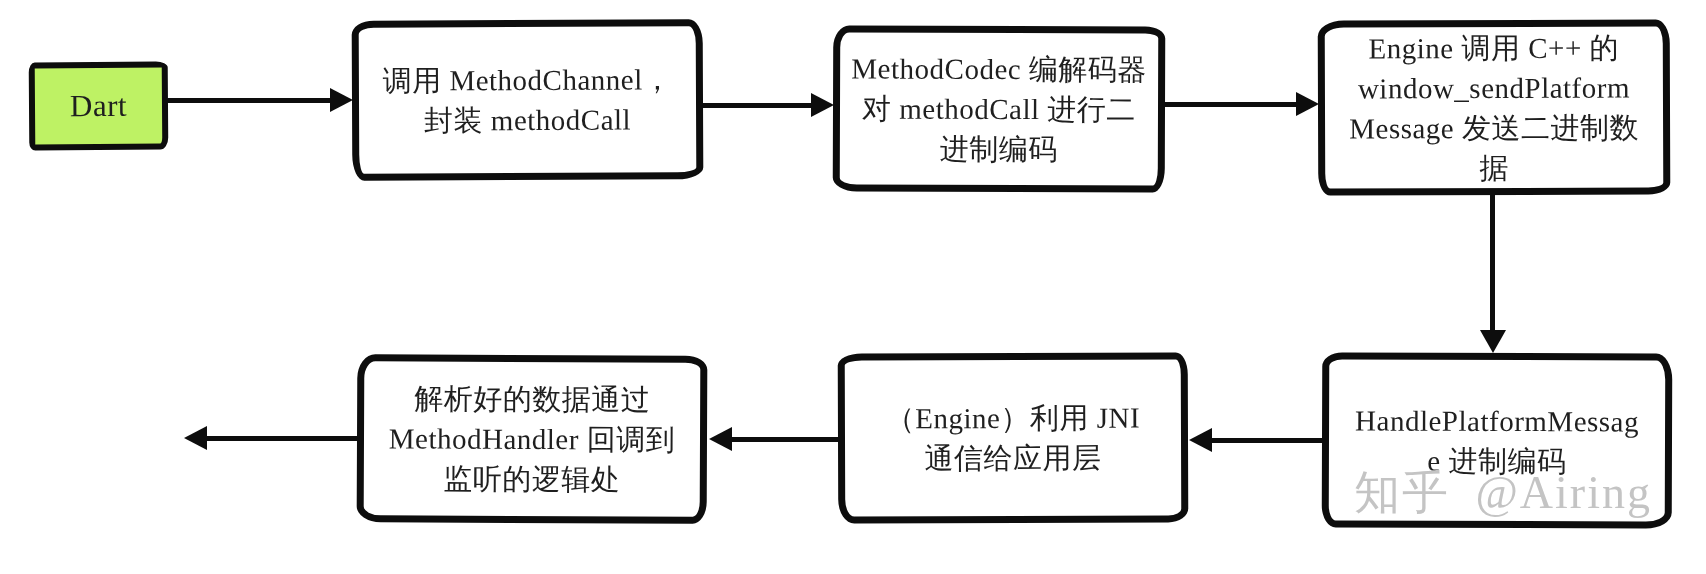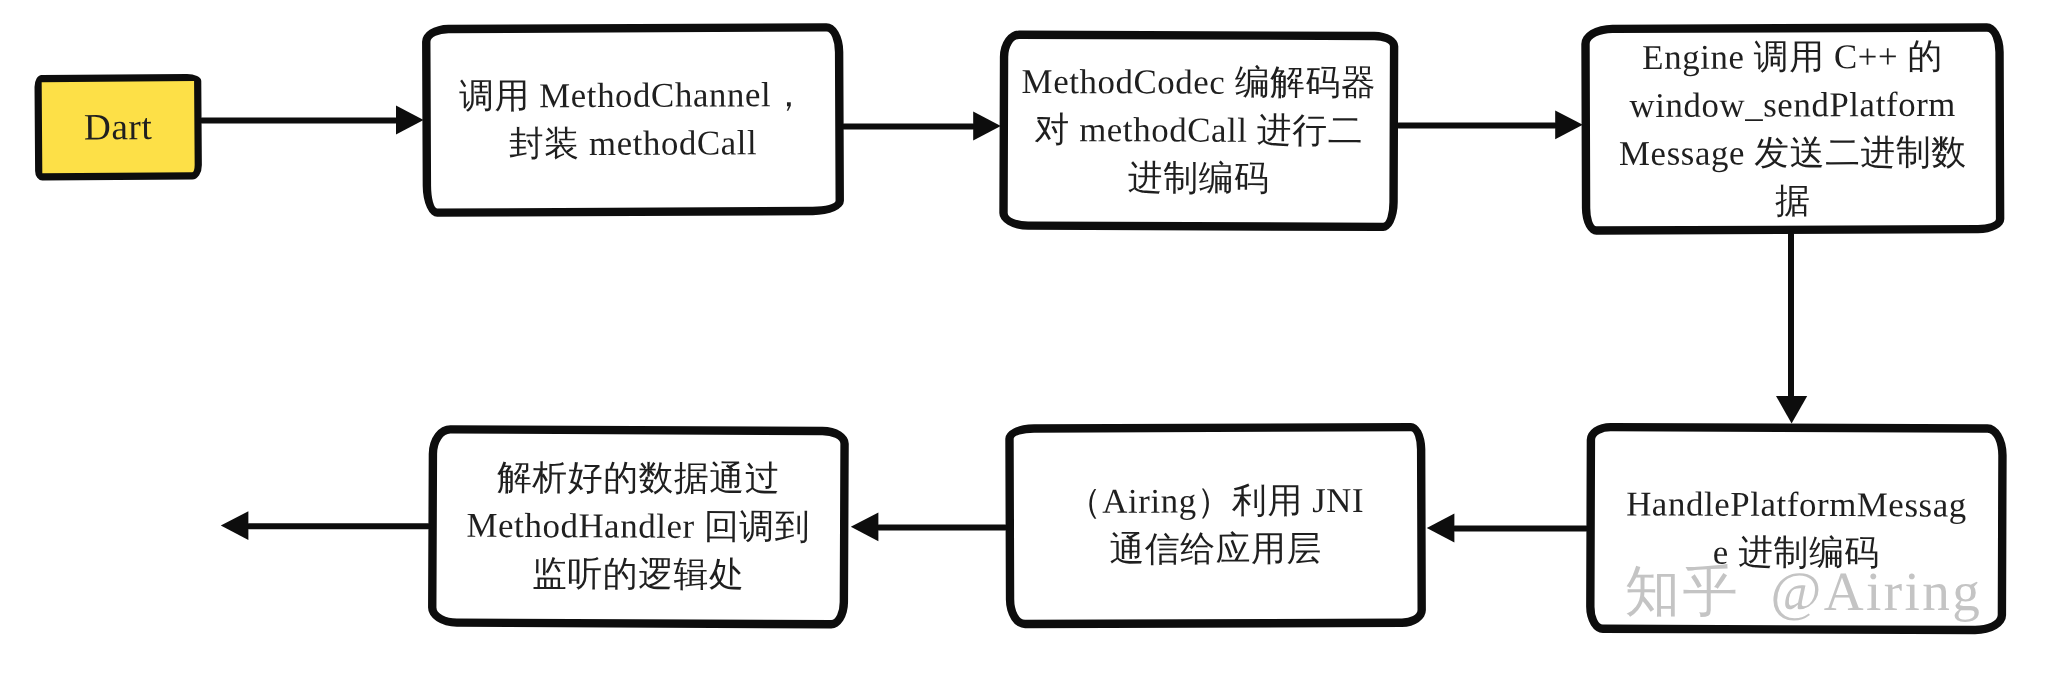--- a/index.html
+++ b/index.html
@@ -25,21 +25,21 @@
     text-align: center;
     background: #ffffff;
   }
   .node-text {
     white-space: pre-line;
     font-size: 29px;
     line-height: 40px;
     letter-spacing: 0.5px;
   }
   .endpoint {
-    background: #fde047;
+    background: #bef264;
     border: 6px solid #0d0d0d;
   }
   .endpoint .node-text {
     font-size: 31px;
   }
   .step {
     border: 7px solid #0d0d0d;
   }
   
   #n-dart     { left: 29px;  top: 62px;  width: 139px; height: 88px;
@@ -128,21 +128,21 @@
 Message 发送二进制数
 据</span>
   </div>
 
   <div class="node step" id="n-step4">
     <span class="node-text">HandlePlatformMessag
 e 进制编码</span>
   </div>
 
   <div class="node step" id="n-step5">
-    <span class="node-text">（Airing）利用 JNI
+    <span class="node-text">（Engine）利用 JNI
 通信给应用层</span>
   </div>
 
   <div class="node step" id="n-step6">
     <span class="node-text">解析好的数据通过
 MethodHandler 回调到
 监听的逻辑处</span>
   </div>
 
   <div class="shaft" id="a1-shaft"></div>

